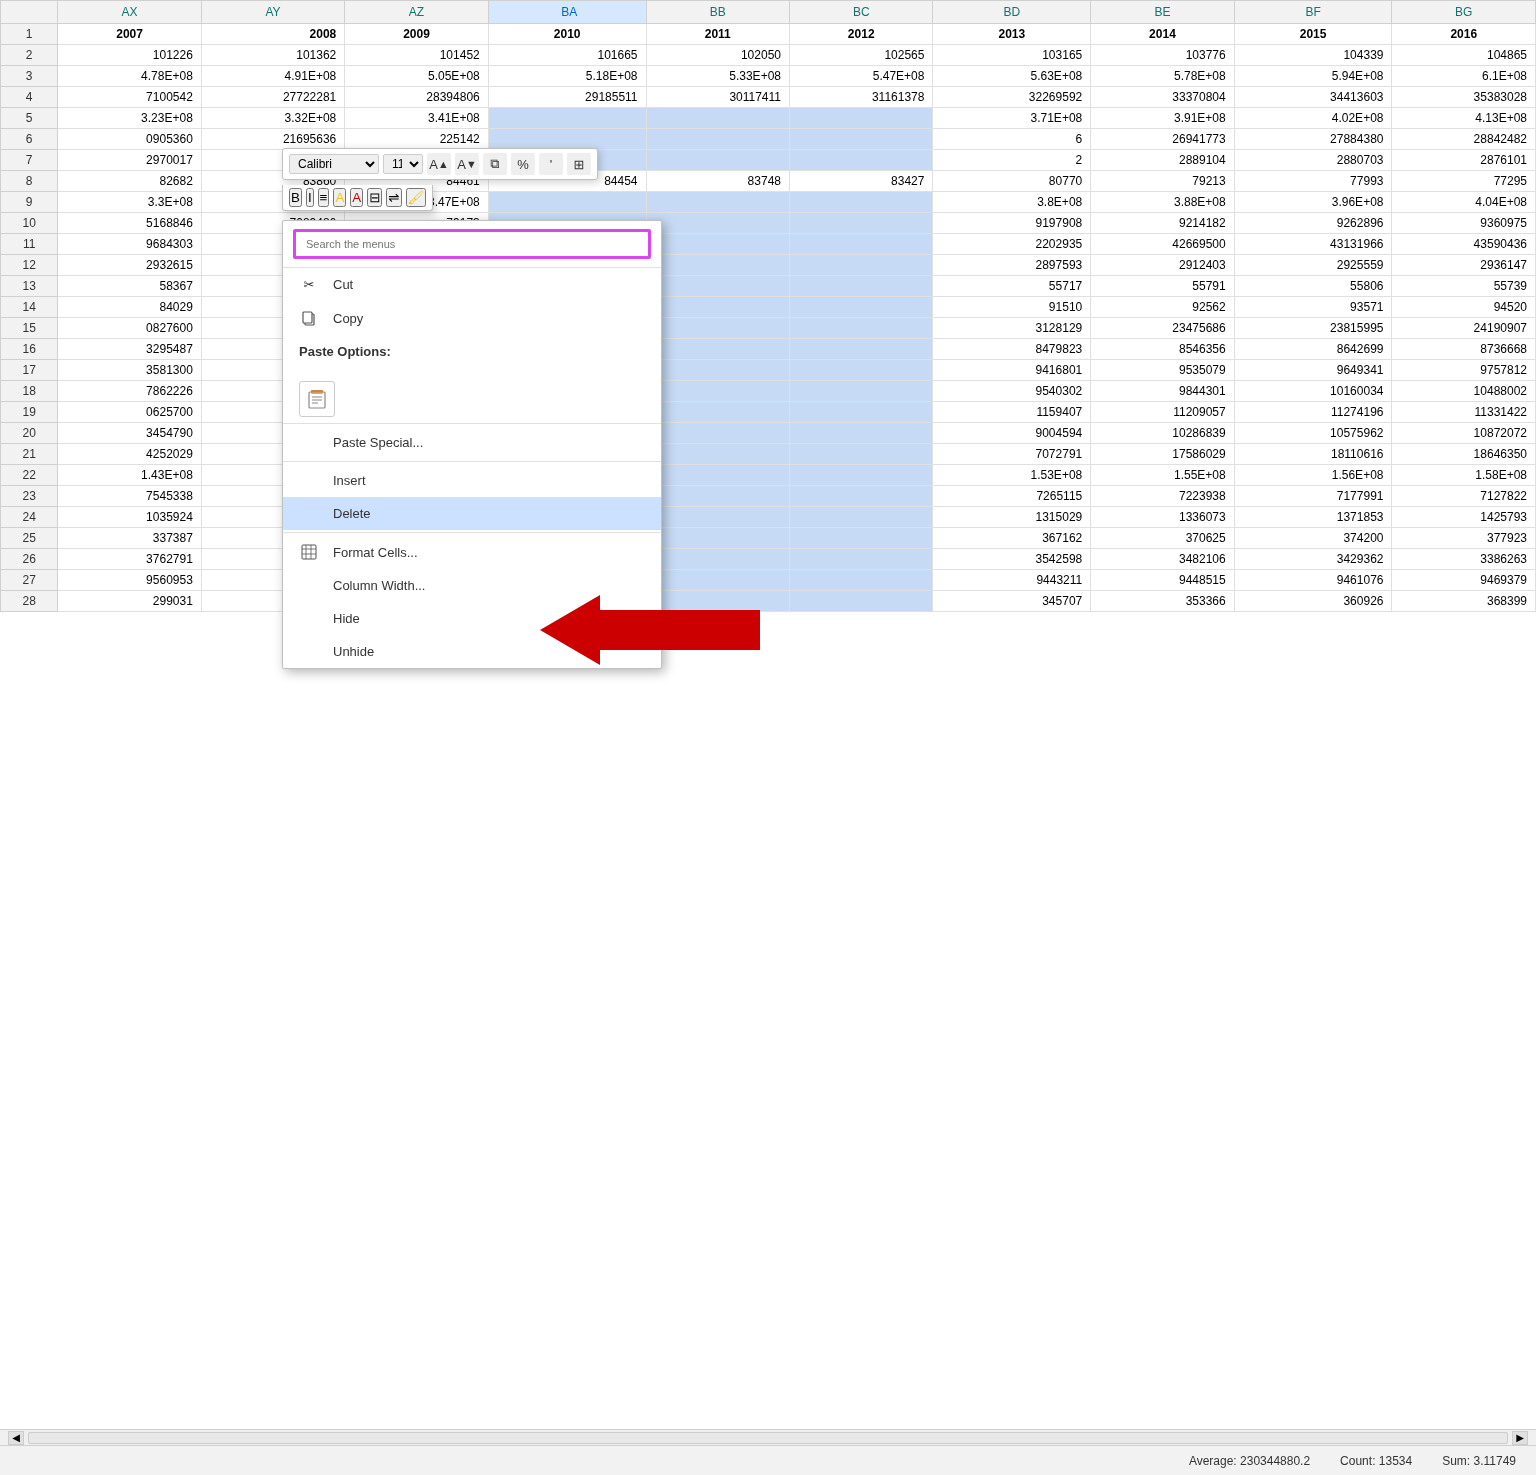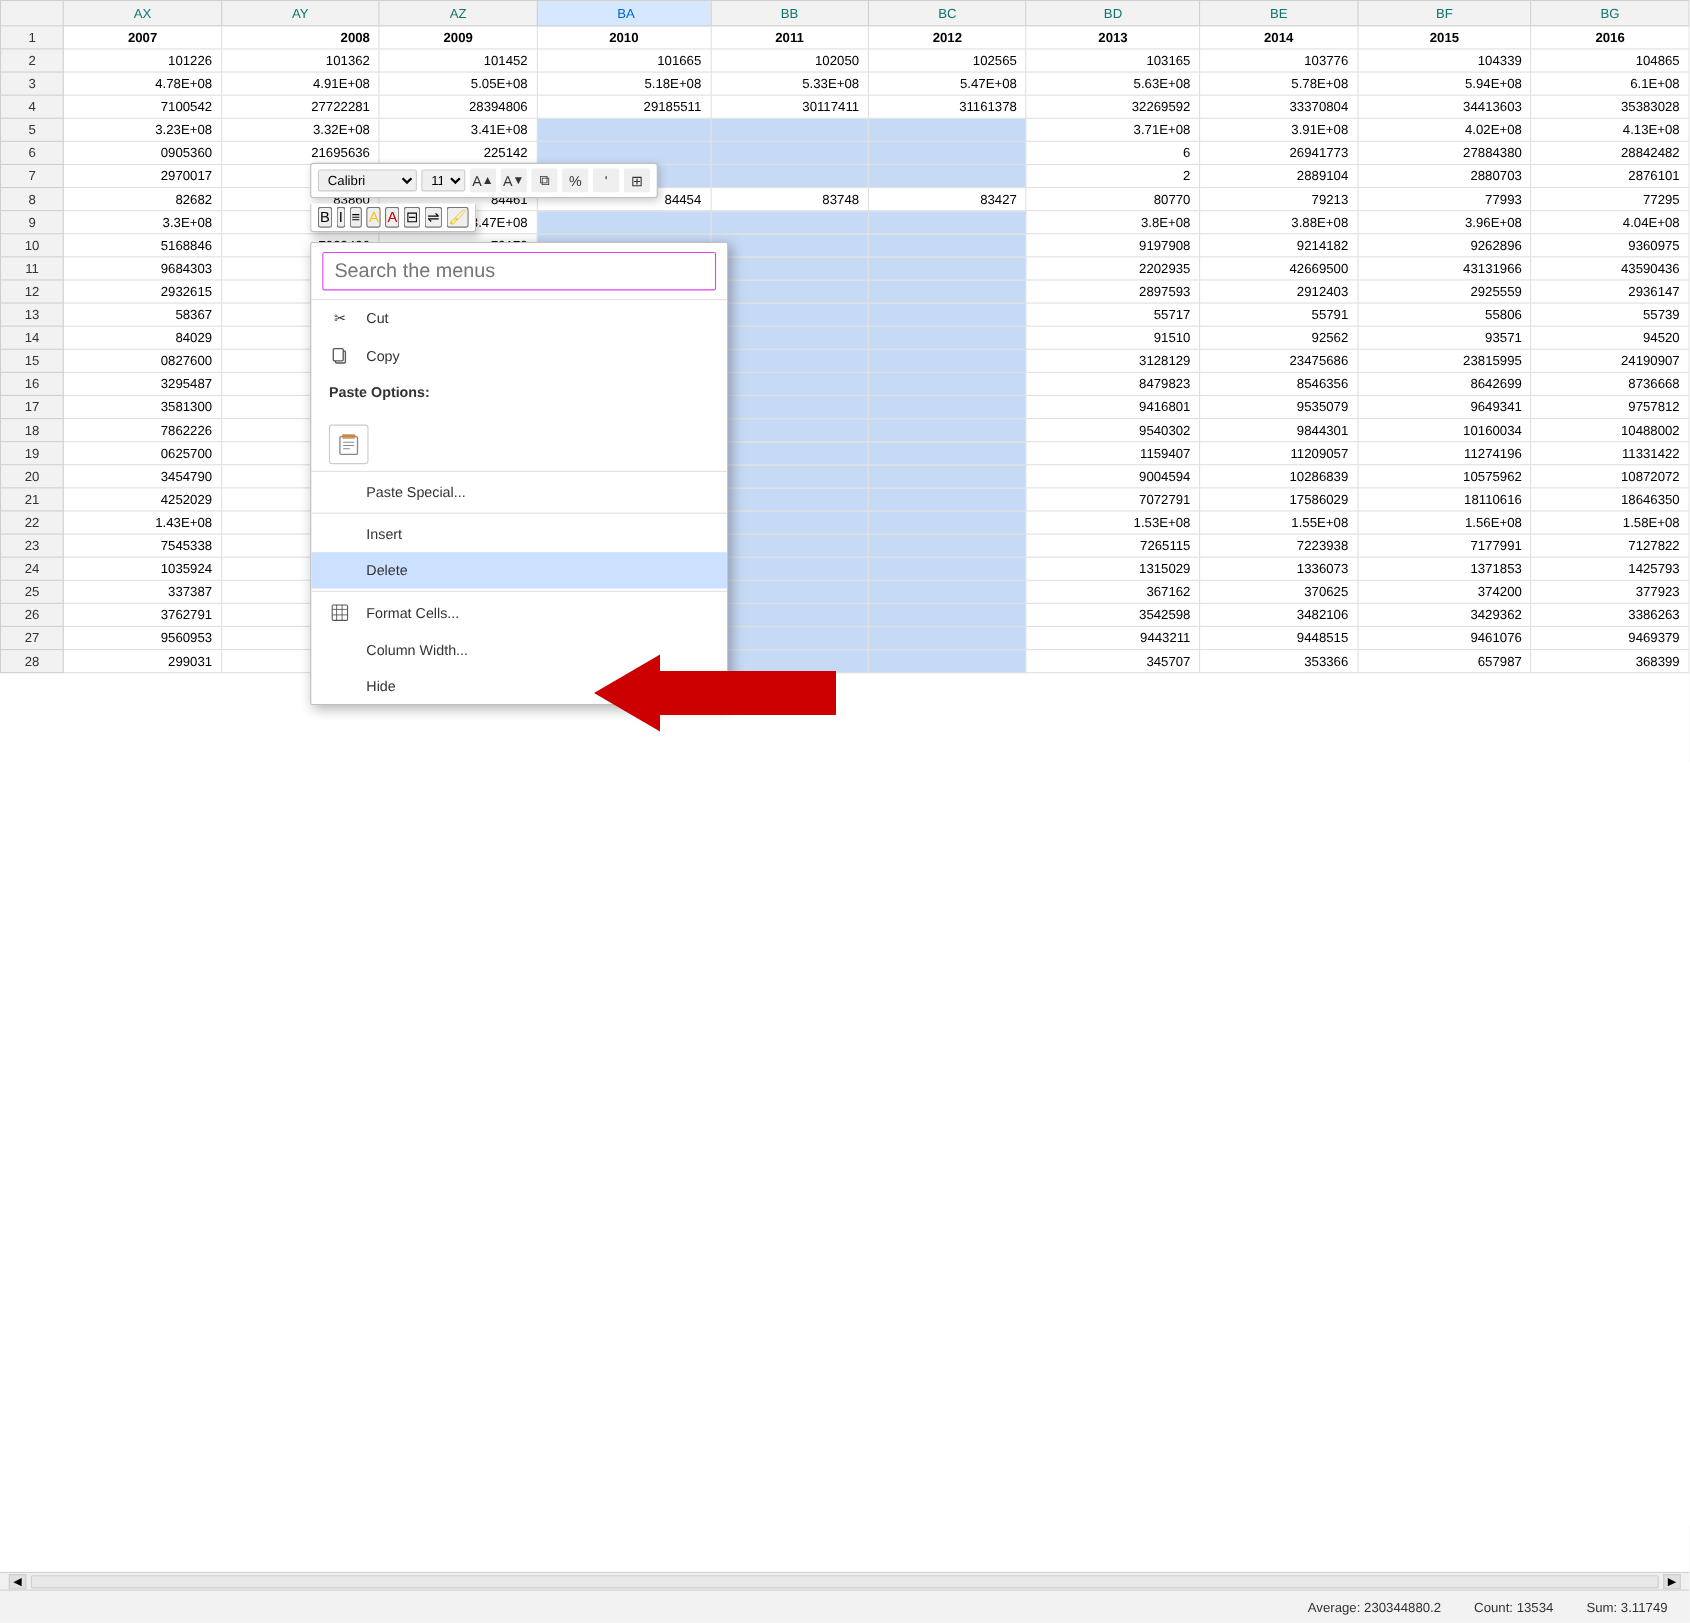--- a/index.html
+++ b/index.html
@@ -141,23 +141,23 @@
     }
 
     .context-menu .search-box {
       padding: 8px 10px;
       border-bottom: 1px solid #e0e0e0;
     }
 
     .context-menu .search-box input {
       width: 100%;
       padding: 6px 10px;
-      border: 1px solid #d946ef;
+      border: 3px solid #d946ef;
       border-radius: 2px;
-      font-size: 18px;
+      font-size: 11px;
       color: #999;
       outline: none;
     }
 
     .context-menu .menu-item {
       display: flex;
       align-items: center;
       padding: 9px 16px;
       cursor: pointer;
       font-size: 13px;
@@ -653,21 +653,21 @@
         <tr>
           <td class="row-header">28</td>
           <td>299031</td>
           <td>306822</td>
           <td>3146</td>
           <td style="background: rgb(199, 218, 245);"></td>
           <td style="background: rgb(199, 218, 245);"></td>
           <td style="background: rgb(199, 218, 245);"></td>
           <td>345707</td>
           <td>353366</td>
-          <td>657987</td>
+          <td>360926</td>
           <td>368399</td>
         </tr>
       </tbody>
   </table>
 </div>
 
 <div class="mini-toolbar">
   <select class="font-select">
     <option>Calibri</option>
   </select>
@@ -767,20 +767,24 @@
   <div class="menu-item">
     <span class="item-icon"></span>
     <span>Column Width...</span>
   </div>
 
   <div class="menu-item">
     <span class="item-icon"></span>
     <span>Hide</span>
   </div>
 
+  <div class="menu-item">
+    <span class="item-icon"></span>
+    <span>Unhide</span>
+  </div>
 </div>
 
 <div class="arrow-annotation">
   <svg width="220" height="80" viewBox="0 0 220 80">
 
     <polygon points="0,40 60,5 60,20 220,20 220,60 60,60 60,75" fill="#cc0000"></polygon>
   </svg>
 </div>
 
 <div class="scrollbar-area">

